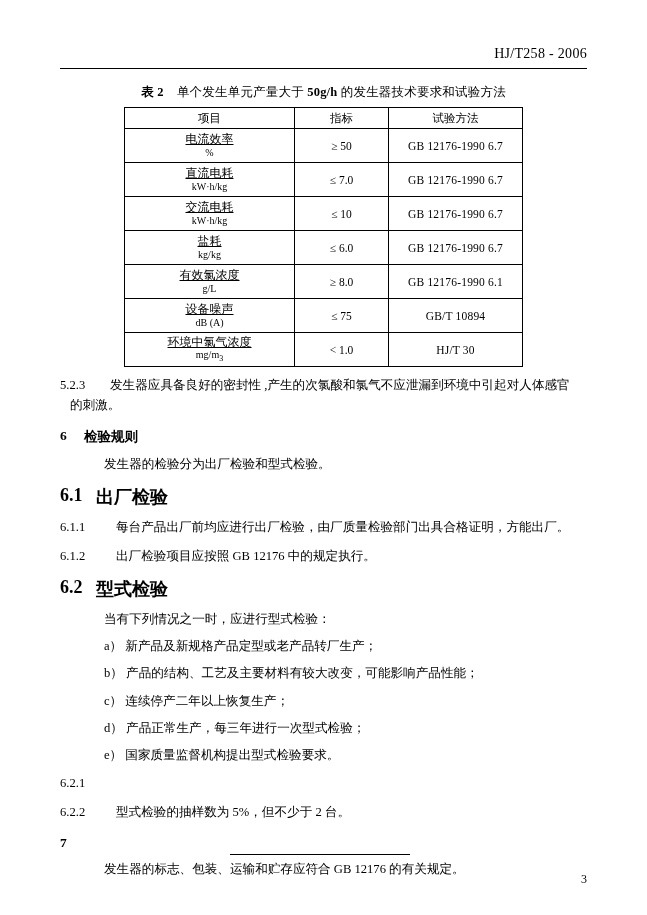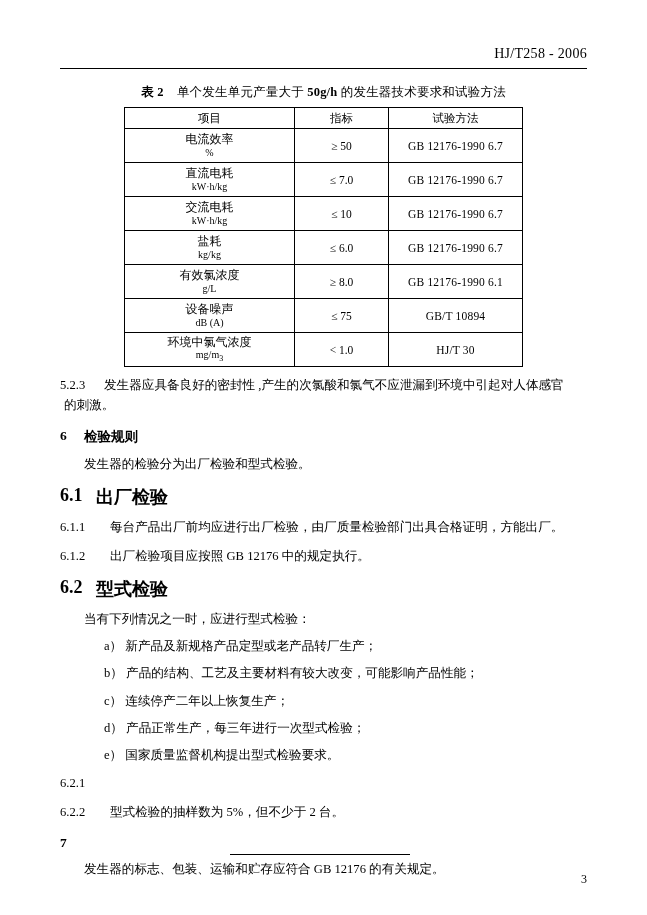--- a/index.html
+++ b/index.html
@@ -73,36 +73,37 @@
   }
   table.spec tbody td {
     height: 31px;
   }
   .cell-item {
     line-height: 1.15;
   }
   .cell-item .main {
     display: block;
     font-size: 12px;
+    text-decoration: underline;
   }
   .cell-item .unit {
     display: block;
     font-size: 10px;
     font-family: "Liberation Serif", serif;
   }
   .col1 { width: 170px; }
   .col2 { width: 94px; }
   .col3 { width: 134px; }
   .method {
     font-size: 11.5px;
     letter-spacing: 0.2px;
   }
   .num-para {
     display: flex;
-    gap: 10px;
+    gap: 16px;
     font-size: 12.6px;
     line-height: 1.55;
     margin-top: 9px;
   }
   .num-para .num {
     white-space: nowrap;
     min-width: 34px;
   }
   .num-para .num.wide { min-width: 40px; }
   .heading {
@@ -115,21 +116,21 @@
   .heading .hnum { min-width: 12px; }
   .sub-heading {
     font-size: 18px;
     font-weight: bold;
     margin-top: 11px;
     display: flex;
     gap: 10px;
   }
   .sub-heading .hnum { min-width: 26px; }
   .body-indent {
-    margin-left: 24px;
+    margin-left: 44px;
     font-size: 12.6px;
     line-height: 1.6;
     margin-top: 8px;
   }
   .list-item {
     margin-left: 44px;
     font-size: 12.6px;
     line-height: 1.6;
     margin-top: 7px;
   }

